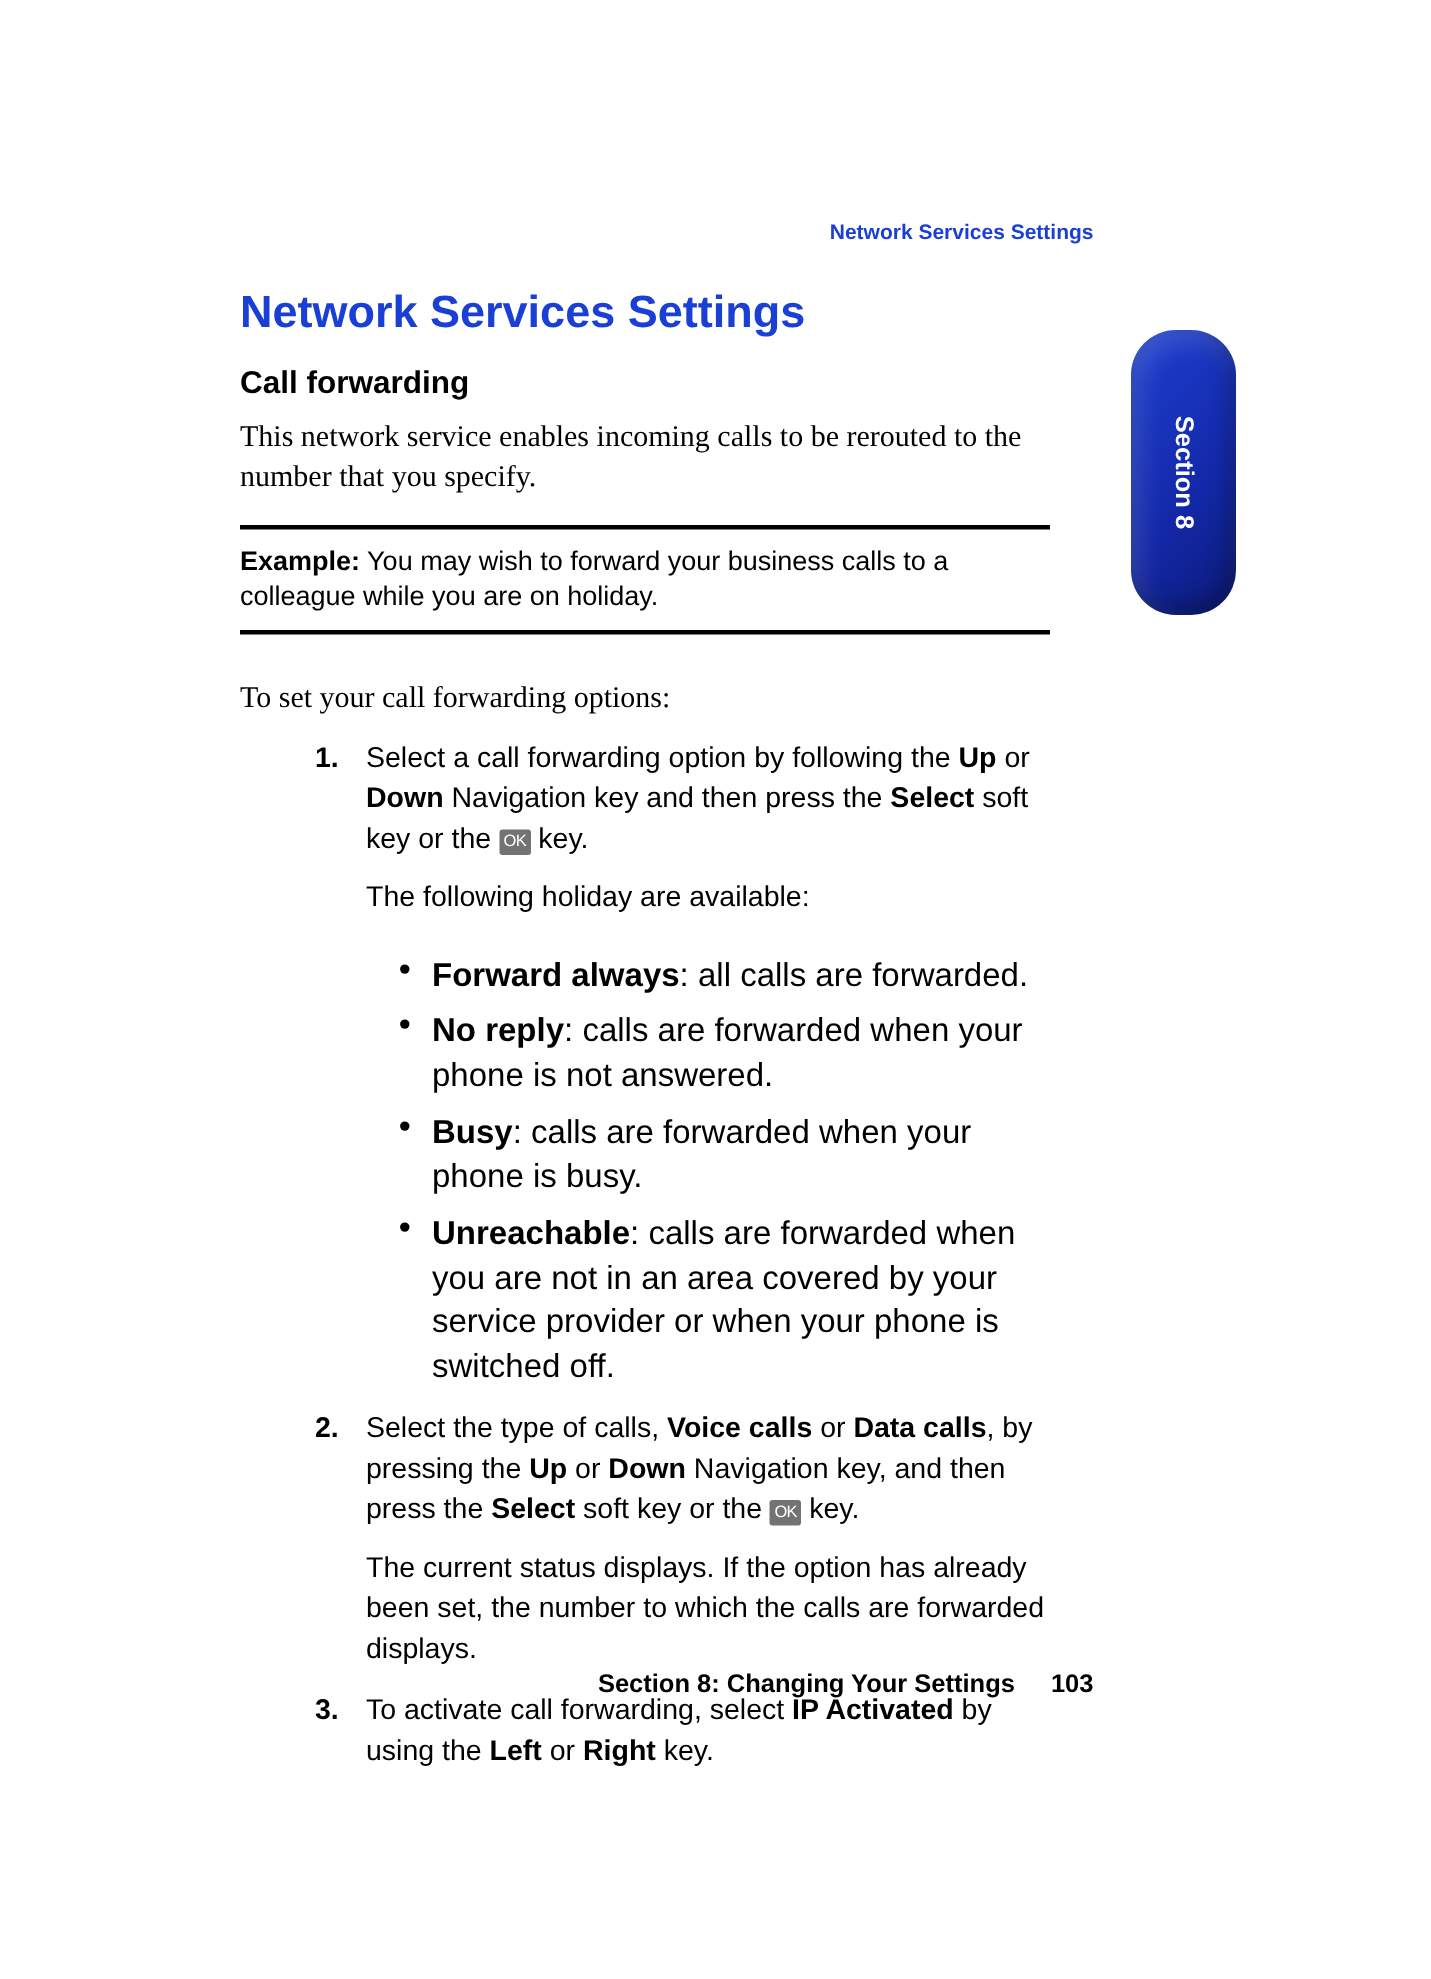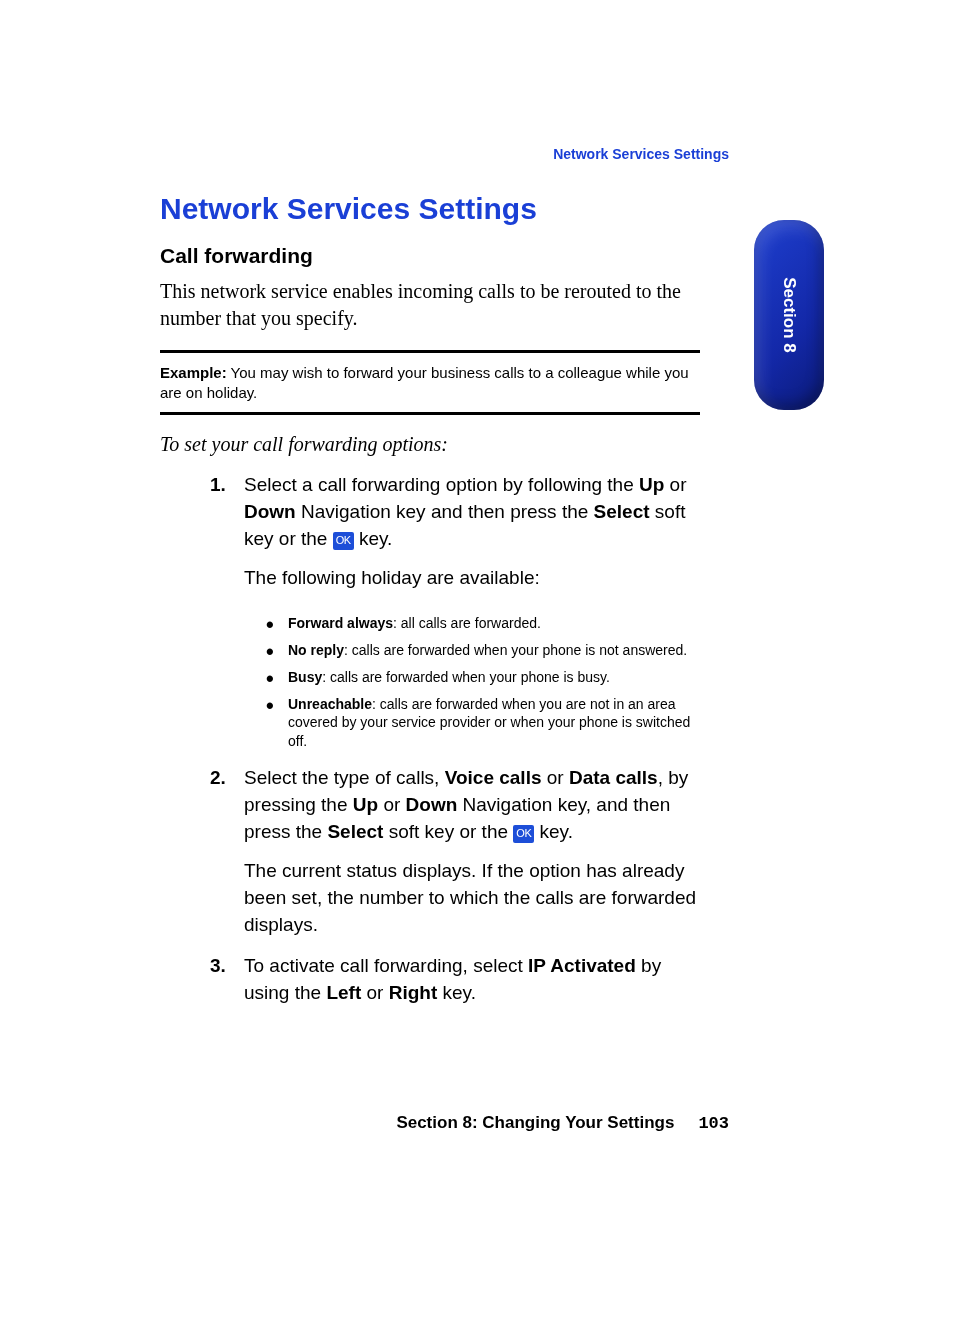--- a/index.html
+++ b/index.html
@@ -47,29 +47,28 @@
     font-family: Georgia, "Times New Roman", serif;
     font-size: 20px;
     line-height: 1.35;
     margin: 6px 0 18px 0;
   }
   .example-block {
     border-top: 3px solid #000;
     border-bottom: 3px solid #000;
     padding: 10px 0;
     margin: 10px 0 18px 0;
-    font-size: 15px;
+    font-size: 18px;
     line-height: 1.3;
   }
   .example-block strong { font-weight: bold; }
   .lead {
     font-family: Georgia, "Times New Roman", serif;
     font-size: 20px;
-    margin: 18px 0 16px 0;
-    font-style: italic;
+    margin: 31px 0 16px 0;
   }
   ol.steps {
     list-style: none;
     padding: 0;
     margin: 0 0 0 50px;
     counter-reset: step;
     font-size: 19px;
     line-height: 1.42;
   }
   ol.steps > li {
@@ -83,56 +82,56 @@
     position: absolute;
     left: 0;
     top: 0;
     font-weight: bold;
   }
   ol.steps p { margin: 0 0 12px 0; }
   ul.bullets {
     list-style: none;
     padding: 0;
     margin: 22px 0 10px 22px;
-    font-size: 14px;
+    font-size: 22px;
   }
   ul.bullets > li {
     position: relative;
     padding-left: 22px;
     margin-bottom: 8px;
     line-height: 1.35;
   }
   ul.bullets > li::before {
     content: "•";
     position: absolute;
     left: 0;
     top: 0;
     font-weight: bold;
     font-size: 22px;
     line-height: 1;
   }
   .b { font-weight: bold; }
   .okkey {
     display: inline-block;
-    background: #1d4ed8;
+    background: #737373;
     color: #fff;
     font-size: 11px;
     padding: 1px 3px;
     border-radius: 2px;
     vertical-align: 1px;
     letter-spacing: -0.5px;
   }
   .footer {
     position: absolute;
     right: 225px;
     top: 1113px;
     font-size: 17px;
     font-weight: bold;
   }
-  .footer .pnum { margin-left: 24px; font-family: Liberation Mono, monospace; }
+  .footer .pnum { margin-left: 24px; }
   .side-tab {
     position: absolute;
     top: 220px;
     right: 130px;
     width: 70px;
     height: 190px;
     background: linear-gradient(135deg, #1e3fcf 0%, #1328a8 60%, #0b1a78 100%);
     border-radius: 30px;
     box-shadow: inset -4px -6px 14px rgba(0,0,0,0.3), inset 6px 8px 16px rgba(255,255,255,0.15);
   }

